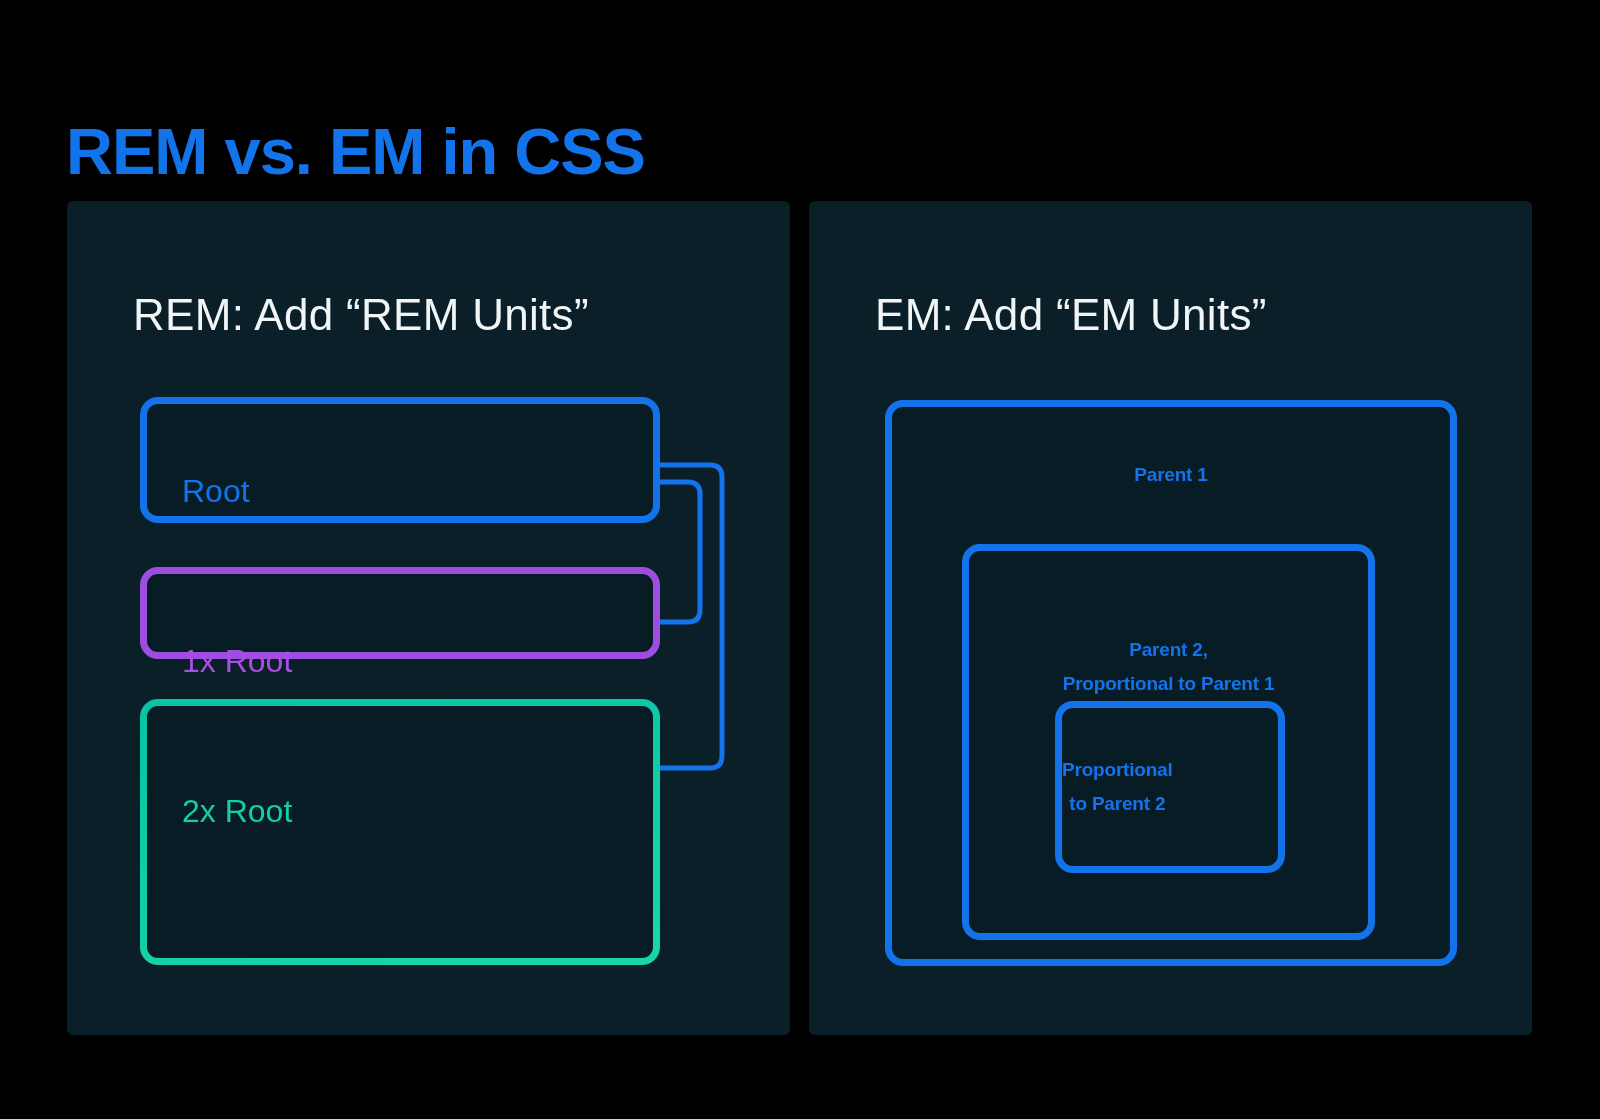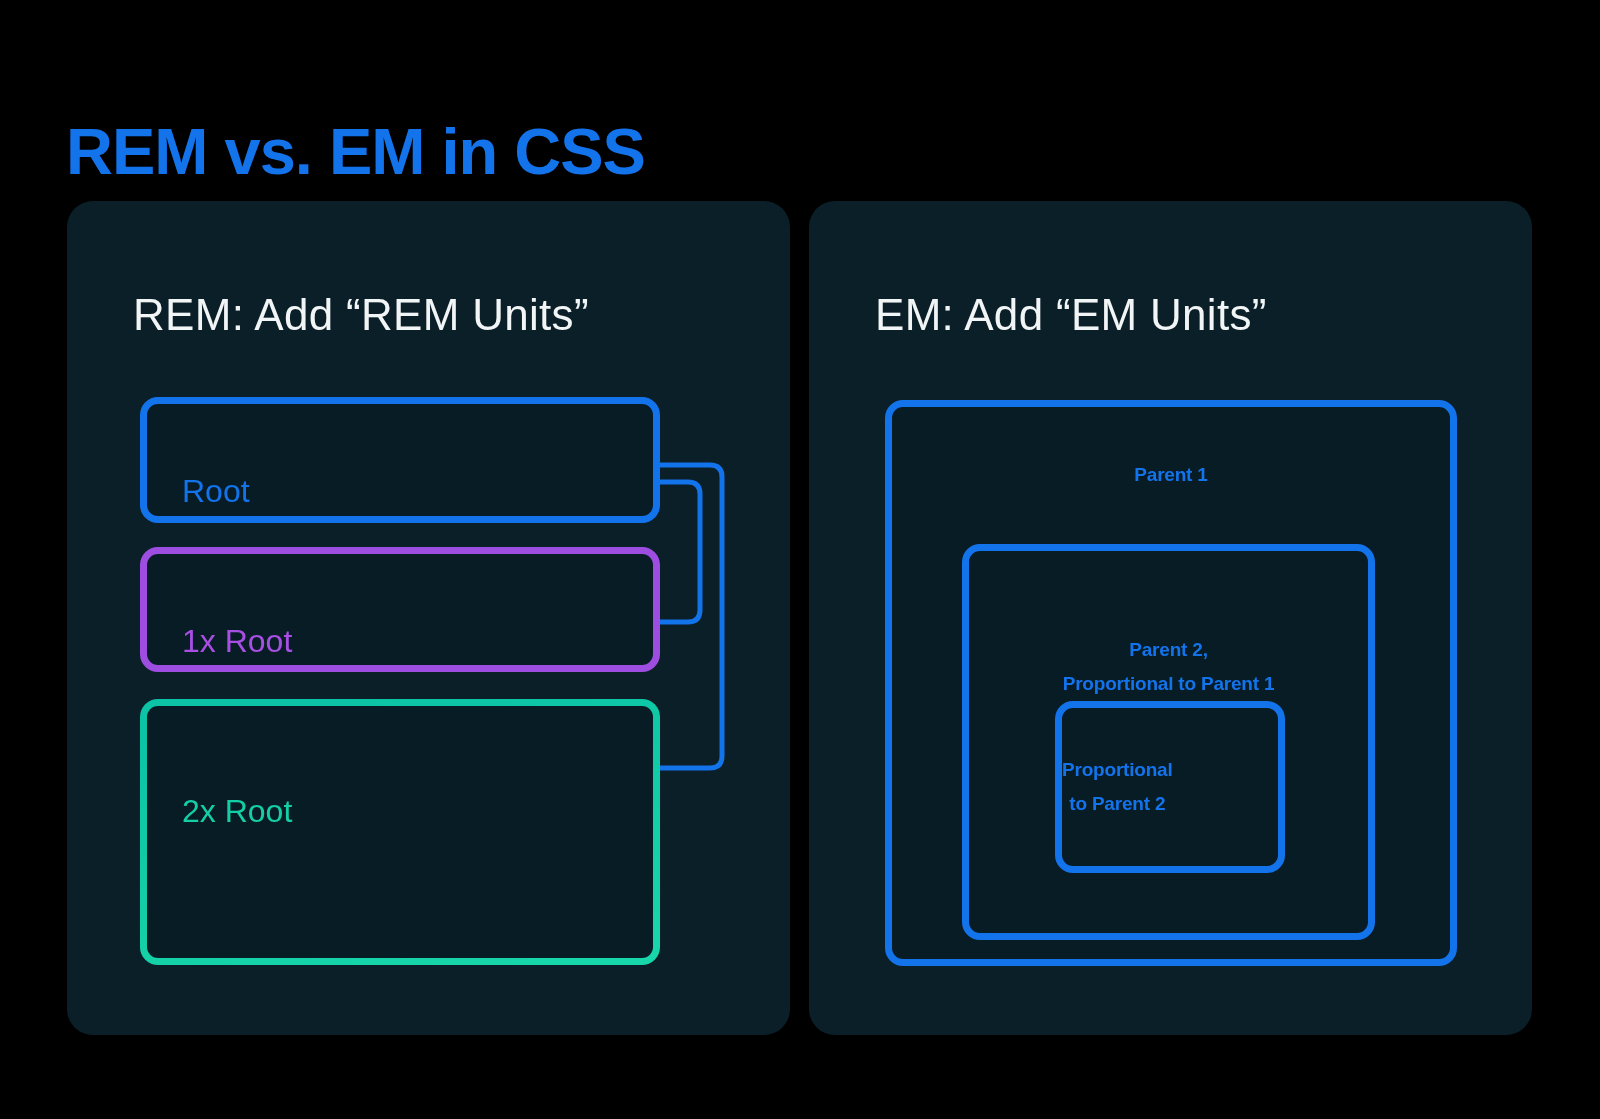--- a/index.html
+++ b/index.html
@@ -24,21 +24,21 @@
     letter-spacing: -1px;
     color: var(--blue);
     white-space: nowrap;
   }
   .panel {
     position: absolute;
     top: 201px;
     width: 723px;
     height: 834px;
     background: var(--panel-bg);
-    border-radius: 26px;
+    border-radius: 6px;
   }
   .panel.left  { left: 67px; }
   .panel.right { left: 809px; text-decoration: underline; }
   .panel-header {
     position: absolute;
     left: 66px;
     top: 52px;
     font-size: 44px;
     font-weight: 400;
     letter-spacing: 0.3px;
@@ -58,21 +58,21 @@
     position: absolute;
     left: 35px;
     top: 45px;
     font-size: 32px;
     font-weight: 400;
     white-space: nowrap;
     margin-top: 24px;
   }
   .box-root { top: 196px; height: 126px; border: 7px solid var(--blue); }
   .box-root .box-label { color: var(--blue); }
-  .box-1x { top: 346px; height: 125px; border: 7px solid var(--purple); }
+  .box-1x { top: 366px; height: 92px; border: 7px solid var(--purple); }
   .box-1x .box-label { color: var(--purple-text); }
   
   .box-2x {
     top: 498px; height: 266px;
     background: linear-gradient(168deg, var(--teal) 10%, var(--teal-bright) 92%);
     border: none;
   }
   .box-2x .fill {
     position: absolute;
     left: 7px; top: 7px; right: 7px; bottom: 7px;

